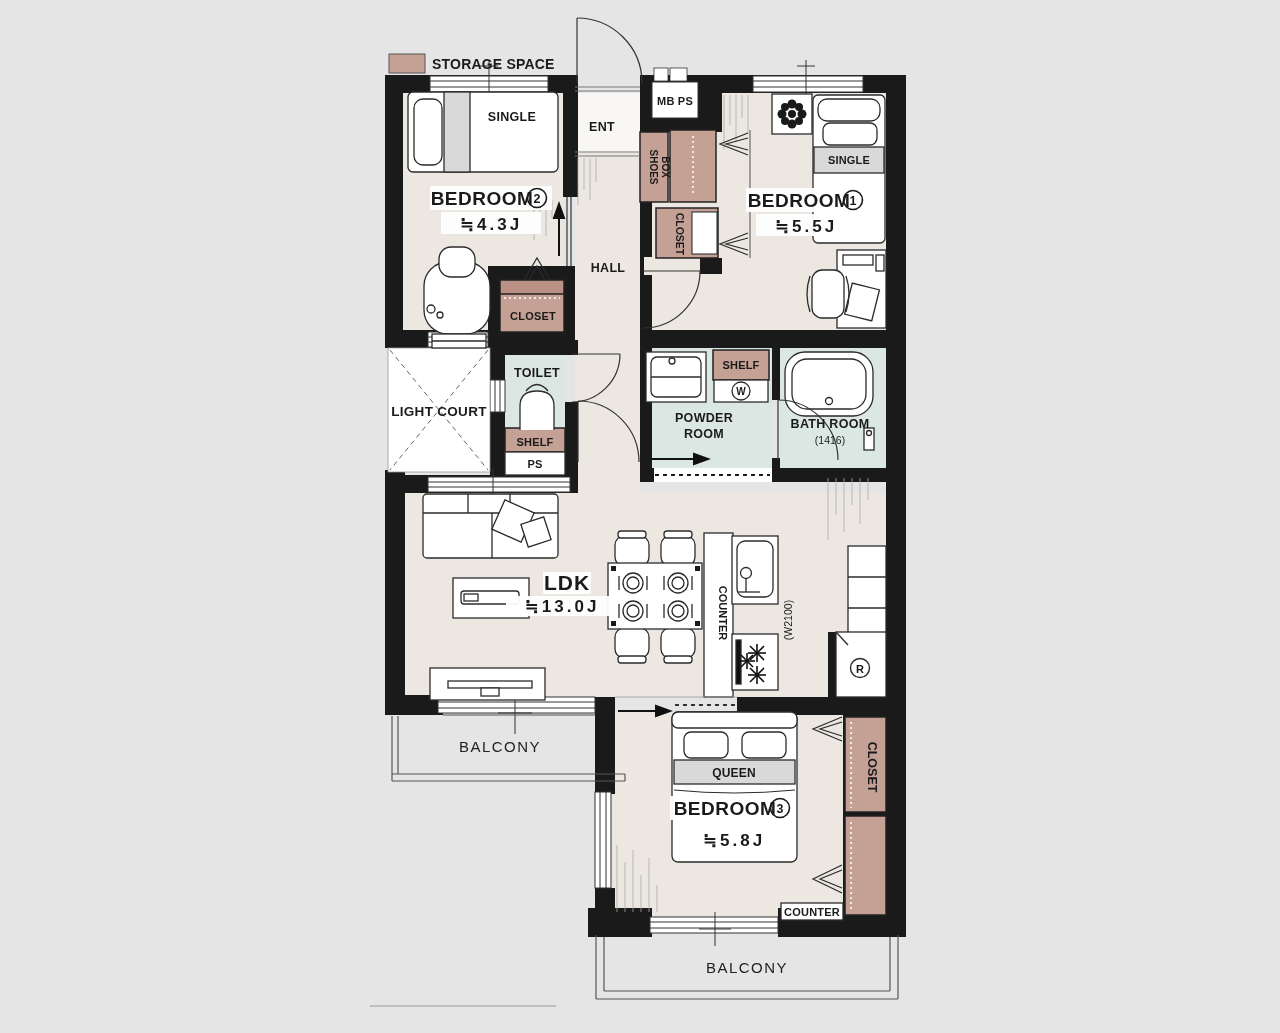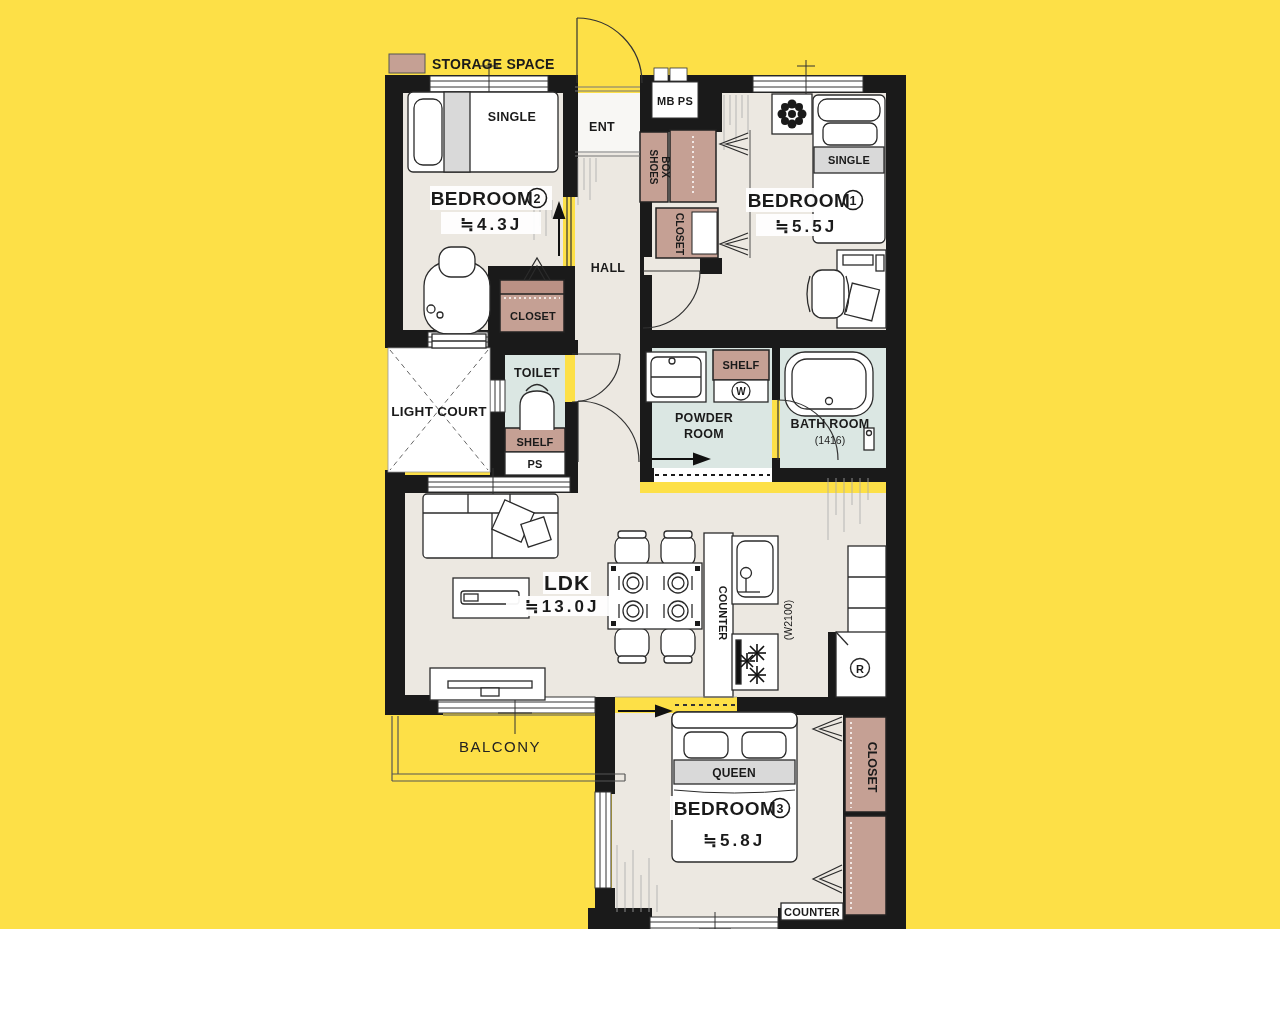--- a/index.html
+++ b/index.html
@@ -1,16 +1,16 @@
 <!DOCTYPE html>
 <html><head>
 <meta charset="utf-8">
 <style>
   html,body{margin:0;padding:0;background:#ffffff;}
-  .stage{position:relative;width:1280px;height:929px;background:#fde047;overflow:hidden;
+  .stage{position:relative;width:1280px;height:1033px;background:#e5e5e5;overflow:hidden;
          font-family:"Liberation Sans","DejaVu Sans",sans-serif;text-decoration:underline;}
   svg text{font-family:"Liberation Sans","DejaVu Sans",sans-serif;fill:#1a1a1a;}
   .t-room{font-size:19px;font-weight:bold;letter-spacing:.5px;}
   .t-size{font-size:17px;font-weight:bold;letter-spacing:3px;}
   .t-sm{font-size:12.5px;font-weight:bold;letter-spacing:.3px;}
   .t-xs{font-size:11px;font-weight:bold;letter-spacing:.2px;}
   .t-vert{font-size:11px;font-weight:bold;}
   .t-balcony{font-size:15px;font-weight:normal;letter-spacing:1.5px;fill:#222;}
   .t-legend{font-size:14px;font-weight:600;letter-spacing:.2px;}
   .t-note{font-size:10.5px;font-weight:normal;}

